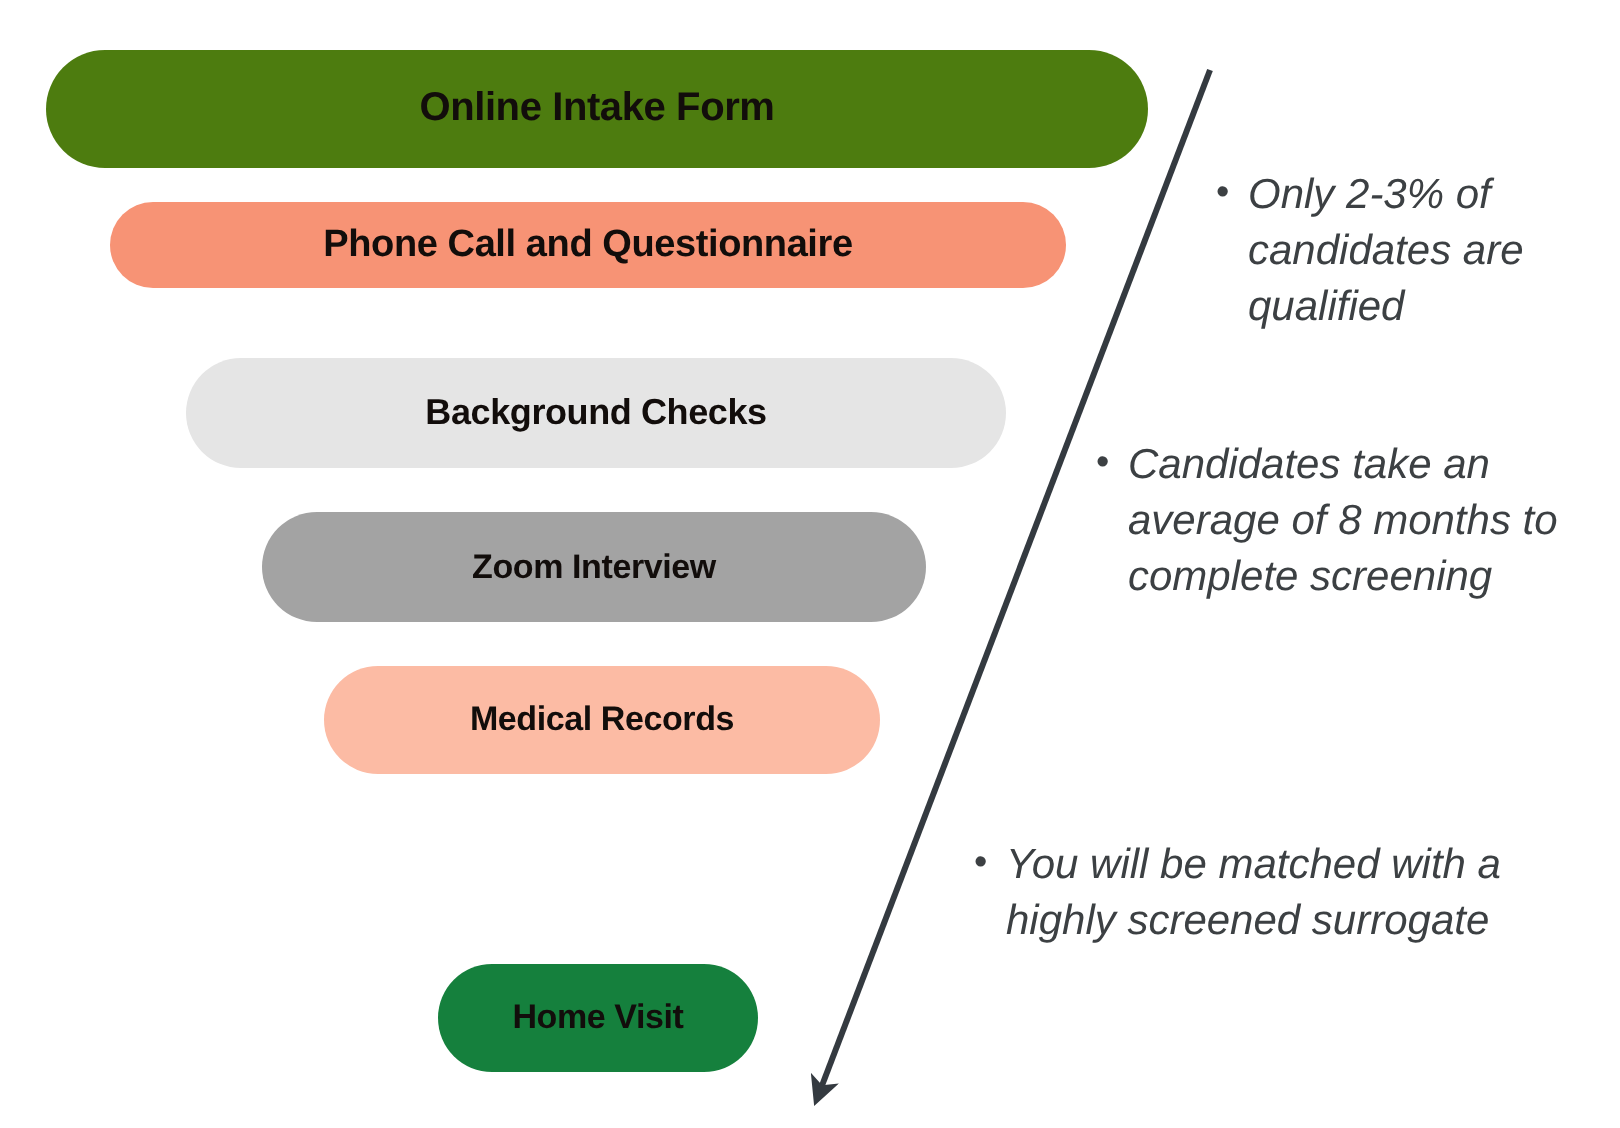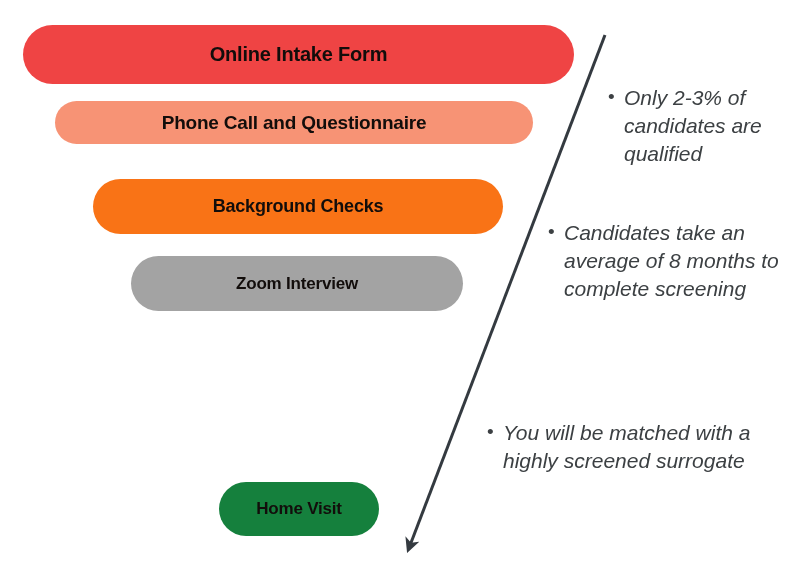--- a/index.html
+++ b/index.html
@@ -76,31 +76,34 @@
     flex: 1 1 auto;
     font-style: italic;
   }
 </style>
 </head>
 <body>
 
 <div id="stage" style="width: 810px; height: 564px; background: rgb(255, 255, 255);">
 
   <div id="funnel">
-      <div class="funnel-step" style="left: 23px; top: 25px; width: 551px; height: 59px; background: #ef4444;">
+      <div class="funnel-step" style="left: 23px; top: 25px; width: 551px; height: 59px; background: #4d7c0f;">
         <span class="funnel-label" style="font-size: 20px;">Online Intake Form</span>
       </div>
       <div class="funnel-step" style="left: 55px; top: 101px; width: 478px; height: 43px; background: rgb(247, 147, 117);">
         <span class="funnel-label" style="font-size: 19px;">Phone Call and Questionnaire</span>
       </div>
-      <div class="funnel-step" style="left: 93px; top: 179px; width: 410px; height: 55px; background: #f97316;">
+      <div class="funnel-step" style="left: 93px; top: 179px; width: 410px; height: 55px; background: #e5e5e5;">
         <span class="funnel-label" style="font-size: 18px;">Background Checks</span>
       </div>
       <div class="funnel-step" style="left: 131px; top: 256px; width: 332px; height: 55px; background: #a3a3a3;">
         <span class="funnel-label" style="font-size: 17px;">Zoom Interview</span>
+      </div>
+      <div class="funnel-step" style="left: 162px; top: 333px; width: 278px; height: 54px; background: rgb(252, 187, 164);">
+        <span class="funnel-label" style="font-size: 17px;">Medical Records</span>
       </div>
       <div class="funnel-step" style="left: 219px; top: 482px; width: 160px; height: 54px; background: #15803d;">
         <span class="funnel-label" style="font-size: 17px;">Home Visit</span>
       </div>
     </div>
 
   <svg id="arrow-layer" viewBox="0 0 810 564" width="810" height="564" xmlns="http://www.w3.org/2000/svg">
     <defs>
       <marker id="arrowhead" markerWidth="5" markerHeight="5" refX="3.2" refY="2.5" orient="auto" markerUnits="strokeWidth">
         <path d="M 0 0 L 5 2.5 L 0 5 L 1.3 2.5 Z" fill="#343a40"></path>

